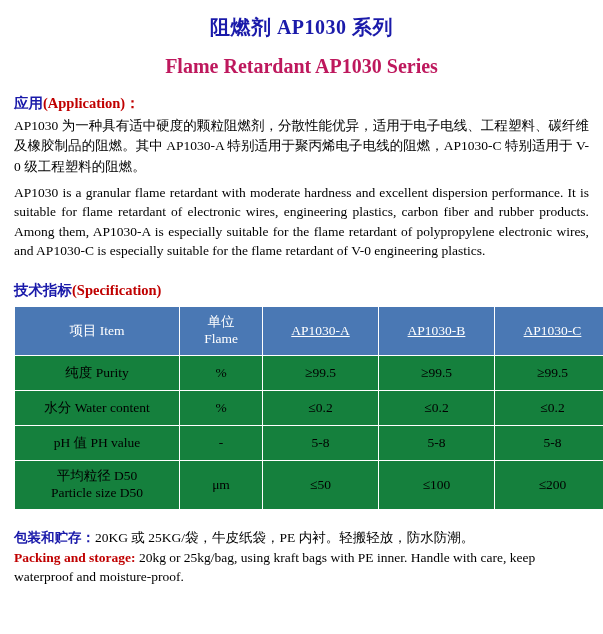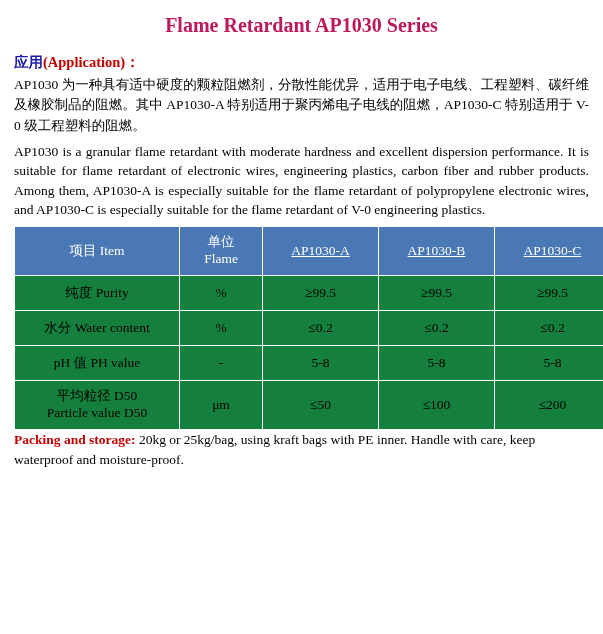--- a/index.html
+++ b/index.html
@@ -118,28 +118,32 @@
   .item-left {
     text-align: left;
     padding-left: 10px;
   }
 </style>
 </head>
 <body>
 
 <div class="page">
 
+  <div class="title-cn">阻燃剂 AP1030 系列</div>
   <div class="title-en">Flame Retardant AP1030 Series</div>
 
   <div class="section-head">
     <span>应用</span><span class="en">(Application)：</span>
   </div>
   <p class="para cn">AP1030 为一种具有适中硬度的颗粒阻燃剂，分散性能优异，适用于电子电线、工程塑料、碳纤维及橡胶制品的阻燃。其中 AP1030-A 特别适用于聚丙烯电子电线的阻燃，AP1030-C 特别适用于 V-0 级工程塑料的阻燃。</p>
   <p class="para en">AP1030 is a granular flame retardant with moderate hardness and excellent dispersion performance. It is suitable for flame retardant of electronic wires, engineering plastics, carbon fiber and rubber products. Among them, AP1030-A is especially suitable for the flame retardant of polypropylene electronic wires, and AP1030-C is especially suitable for the flame retardant of V-0 engineering plastics.</p>
 
+  <div class="section-head spec-head">
+    <span>技术指标</span><span class="en">(Specification)</span>
+  </div>
 
   <table class="spec">
     <thead>
       <tr>
         <th class="col-item">
           <div>项目 Item</div>
         </th>
         <th class="col-unit">
           <div class="cell-multiline">单位</div>
           <div class="cell-multiline">Flame</div>
@@ -167,27 +171,30 @@
       <tr>
         <td class="item-left">pH 值  PH value</td>
         <td>-</td>
         <td>5-8</td>
         <td>5-8</td>
         <td>5-8</td>
       </tr>
       <tr class="tall">
         <td class="item-left">
           <div class="cell-multiline">平均粒径 D50</div>
-          <div class="cell-multiline">Particle value D50</div>
+          <div class="cell-multiline">Particle size D50</div>
         </td>
         <td>μm</td>
         <td>≤50</td>
         <td>≤100</td>
         <td>≤200</td>
       </tr>
     </tbody>
   </table>
 
+  <div class="pack-line pack-head">
+    <span class="lbl-cn">包装和贮存：</span><span class="pack-body">20KG 或 25KG/袋，牛皮纸袋，PE 内衬。轻搬轻放，防水防潮。</span>
+  </div>
   <div class="pack-line">
     <span class="lbl-en">Packing and storage:</span><span class="pack-body"> 20kg or 25kg/bag, using kraft bags with PE inner. Handle with care, keep waterproof and moisture-proof.</span>
   </div>
 
 </div>
 
 </body></html>

